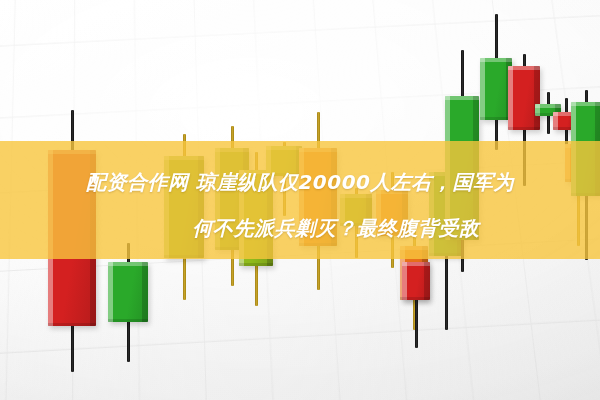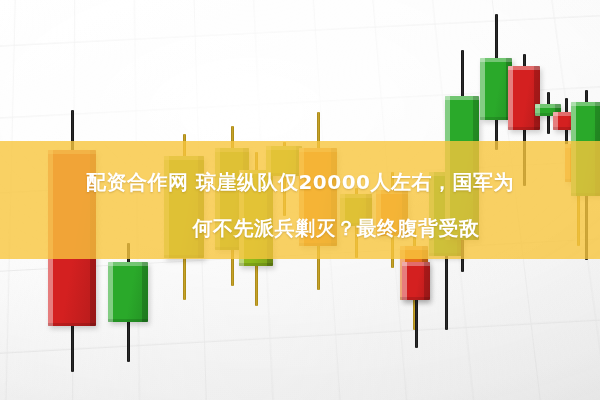--- a/index.html
+++ b/index.html
@@ -106,20 +106,21 @@
     width: 600px;
     text-align: center;
     color: #ffffff;
     font-family: "DejaVu Sans", "Liberation Sans", sans-serif;
     font-weight: 700;
     font-size: 20px;
     line-height: 32px;
     letter-spacing: 0.5px;
     text-shadow: 0 1px 2px rgba(120,80,0,0.28);
     white-space: pre-line;
+    font-style: italic;
   }
 </style>
 </head>
 <body>
 
 <div id="stage">
 
   <div class="bg-plate"></div>
 
   <div class="grid-layer">

